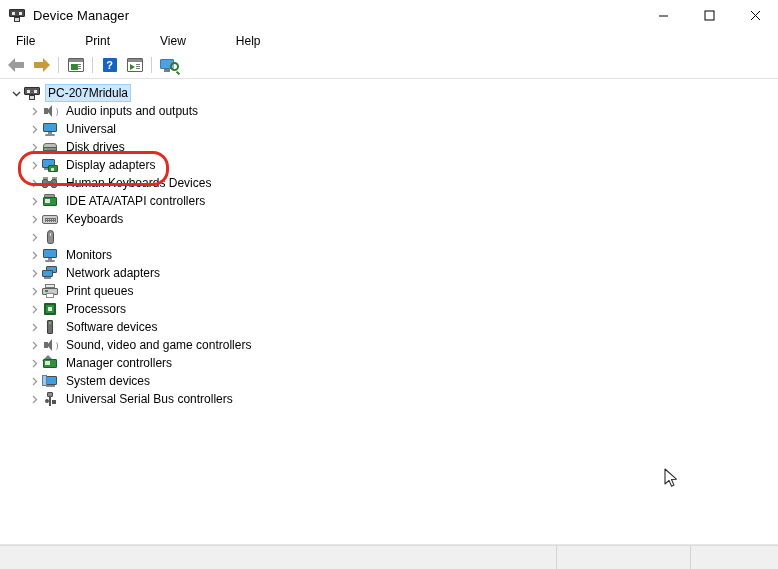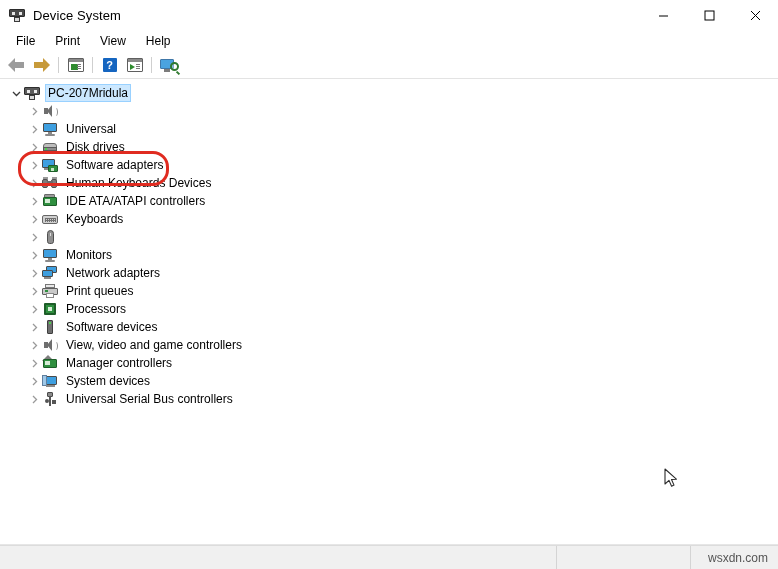--- a/index.html
+++ b/index.html
@@ -81,20 +81,21 @@
   }
   .win-btn svg { display: block; }
 
   
   .menubar {
     height: 22px;
     display: flex;
     align-items: center;
     padding-left: 6px;
     background: #ffffff;
+    gap: 30px;
   }
   .menu-item {
     padding: 2px 10px 3px 10px;
     font-size: 12px;
     color: #000;
     cursor: default;
     line-height: 16px;
   }
 
   
@@ -573,21 +574,21 @@
   }
 </style>
 </head>
 <body>
 
 <div class="titlebar">
   <span class="title-icon">
     <span class="mon"></span>
     <span class="base"></span>
   </span>
-  <span class="title-text">Device System</span>
+  <span class="title-text">Device Manager</span>
 
   <div class="win-buttons">
     <div class="win-btn">
       <svg width="11" height="11" viewBox="0 0 11 11">
         <line x1="1" y1="6" x2="10" y2="6" stroke="#000" stroke-width="1"></line>
       </svg>
     </div>
     <div class="win-btn">
       <svg width="11" height="11" viewBox="0 0 11 11">
         <rect x="1" y="1" width="9" height="9" fill="none" stroke="#000" stroke-width="1"></rect>
@@ -674,20 +675,21 @@
             <polyline points="3,1 6.5,4.5 3,8" fill="none" stroke="#9a9a9a" stroke-width="1.3"></polyline>
           </svg>
       </span>
       <span class="dev-icon">
         <span class="ic ic-speaker">
             <span class="body"></span>
             <span class="cone"></span>
             <span class="w1"></span>
           </span>
       </span>
+      <span class="label">Audio inputs and outputs</span>
     </div>
 
     <div class="tree-row child">
       <span class="chev">
         <svg width="9" height="9" viewBox="0 0 9 9">
             <polyline points="3,1 6.5,4.5 3,8" fill="none" stroke="#9a9a9a" stroke-width="1.3"></polyline>
           </svg>
       </span>
       <span class="dev-icon">
         <span class="ic ic-monitor">
@@ -721,21 +723,21 @@
             <polyline points="3,1 6.5,4.5 3,8" fill="none" stroke="#9a9a9a" stroke-width="1.3"></polyline>
           </svg>
       </span>
       <span class="dev-icon">
         <span class="ic ic-display">
             <span class="scr"></span>
             <span class="bs"></span>
             <span class="card"></span>
           </span>
       </span>
-      <span class="label">Software adapters</span>
+      <span class="label">Display adapters</span>
     </div>
 
     <div class="tree-row child">
       <span class="chev">
         <svg width="9" height="9" viewBox="0 0 9 9">
             <polyline points="3,1 6.5,4.5 3,8" fill="none" stroke="#9a9a9a" stroke-width="1.3"></polyline>
           </svg>
       </span>
       <span class="dev-icon">
         <span class="ic ic-hid">
@@ -875,21 +877,21 @@
             <polyline points="3,1 6.5,4.5 3,8" fill="none" stroke="#9a9a9a" stroke-width="1.3"></polyline>
           </svg>
       </span>
       <span class="dev-icon">
         <span class="ic ic-speaker">
             <span class="body"></span>
             <span class="cone"></span>
             <span class="w1"></span>
           </span>
       </span>
-      <span class="label">View, video and game controllers</span>
+      <span class="label">Sound, video and game controllers</span>
     </div>
 
     <div class="tree-row child">
       <span class="chev">
         <svg width="9" height="9" viewBox="0 0 9 9">
             <polyline points="3,1 6.5,4.5 3,8" fill="none" stroke="#9a9a9a" stroke-width="1.3"></polyline>
           </svg>
       </span>
       <span class="dev-icon">
         <span class="ic ic-card ic-storage">
@@ -937,20 +939,17 @@
   </div>
 </div>
 
 <div class="highlight-ellipse"></div>
 
 <div class="content-bottom-line"></div>
 
 <div class="statusbar">
   <div class="status-pane p1"></div>
   <div class="status-pane p2"></div>
-  <div class="status-pane p3">
-    <span class="watermark">wsxdn.com</span>
-  </div>
 </div>
 
 <svg class="cursor" viewBox="0 0 14 20">
   <polygon points="1,1 1,16 5,12.4 7.6,18.2 10,17.1 7.5,11.5 12.4,11.2" fill="#ffffff" stroke="#2b2b2b" stroke-width="1.1" stroke-linejoin="round"></polygon>
 </svg>
 
 </body></html>

